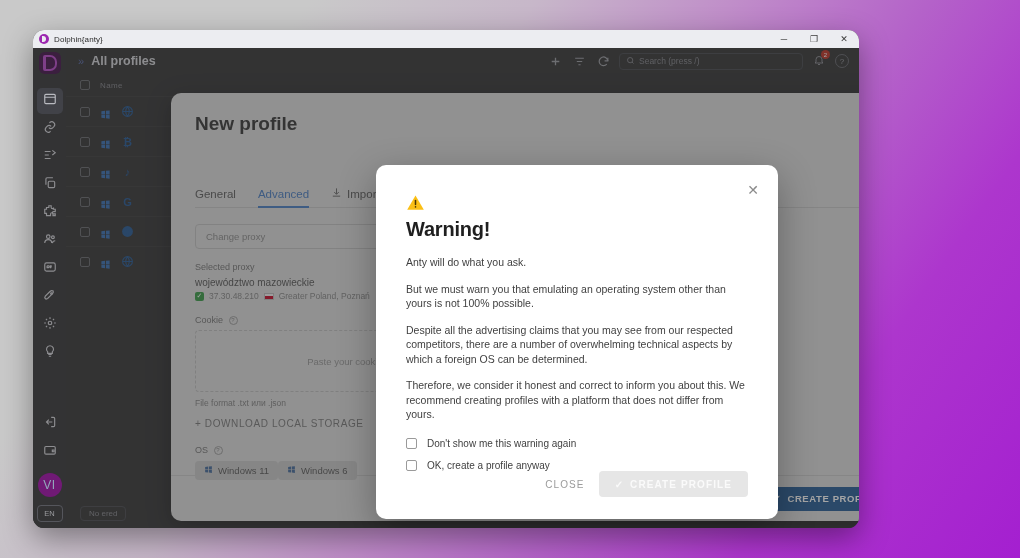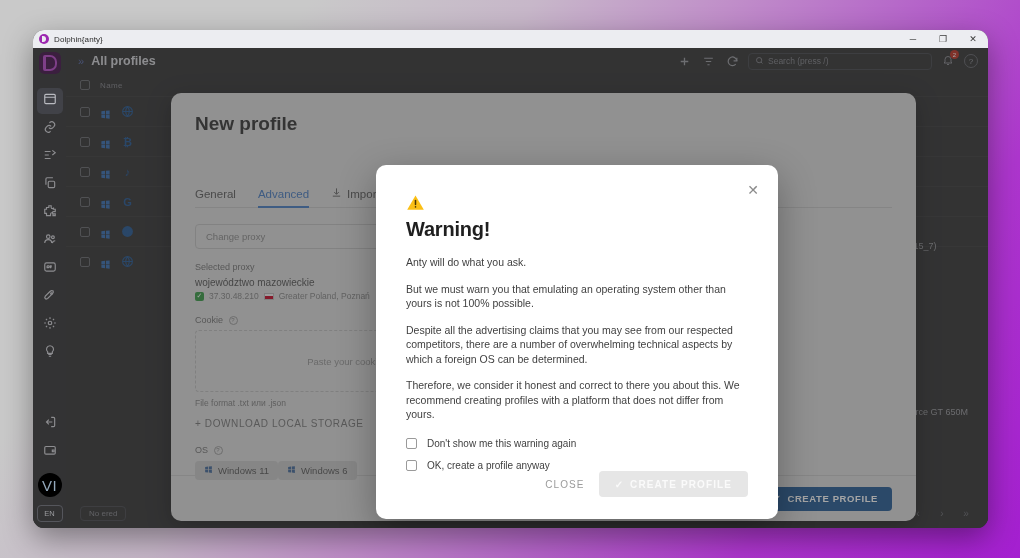--- a/index.html
+++ b/index.html
@@ -13,21 +13,21 @@
        #c9c9c9 0%, #c9c9c9 22%,
        #c7b7c9 38%, #c08ec9 52%,
        #b462c9 66%, #ad36cd 80%, #a41fd0 100%);
     position: relative;
   }
 
   
   #app-window {
     position: absolute;
     left: 33px; top: 30px;
-    width: 955px; height: 498px;
+    width: 826px; height: 498px;
     border-radius: 11px;
     overflow: hidden;
     box-shadow: 0 10px 30px rgba(0,0,0,.38);
     background: #3a3a3a;
   }
 
   
   #title-bar {
     height: 18px;
     background: #ecedf1;
@@ -91,23 +91,23 @@
     display: flex; align-items: center; justify-content: center;
     margin-bottom: 2px;
     border-radius: 5px;
     color: #8d8d90;
   }
   .side-icon.active { background: #414248; color:#b9bac0; }
   .side-icon svg { width: 14px; height: 14px; }
   #sidebar-spacer { flex: 1 1 auto; }
   #avatar {
     width: 24px; height: 24px; border-radius: 50%;
-    background: #000000; color: #93a8bb;
+    background: #701a75; color: #93a8bb;
     display:flex; align-items:center; justify-content:center;
-    font-size: 15px; letter-spacing: .5px;
+    font-size: 12px; letter-spacing: .5px;
     margin: 6px 0 8px 0;
   }
   #lang-btn {
     width: 26px; height: 17px; border-radius: 4px;
     border: 1px solid #55565c; color: #9a9b9f;
     display:flex;align-items:center;justify-content:center;
     font-size: 7.5px; margin-bottom: 6px;
   }
 
   
@@ -661,21 +661,21 @@
               <path d="M12 9.5v5" stroke="#4a3600" stroke-width="1.9" stroke-linecap="round"></path>
               <circle cx="12" cy="17.6" r="1.05" fill="#4a3600"></circle>
             </svg>
         </div>
 
         <div id="warn-title">Warning!</div>
 
         <div class="warn-p">Anty will do what you ask.</div>
         <div class="warn-p">But we must warn you that emulating an operating system other than yours is not 100% possible.</div>
         <div class="warn-p">Despite all the advertising claims that you may see from our respected competitors, there are a number of overwhelming technical aspects by which a foreign OS can be determined.</div>
-        <div class="warn-p" style="margin-bottom:16px">Therefore, we consider it honest and correct to there you about this. We recommend creating profiles with a platform that does not differ from yours.</div>
+        <div class="warn-p" style="margin-bottom:16px">Therefore, we consider it honest and correct to inform you about this. We recommend creating profiles with a platform that does not differ from yours.</div>
 
         <div class="chk-row">
           <span class="chk-box"></span>
           <span class="chk-label">Don't show me this warning again</span>
         </div>
         <div class="chk-row">
           <span class="chk-box"></span>
           <span class="chk-label">OK, create a profile anyway</span>
         </div>
 

